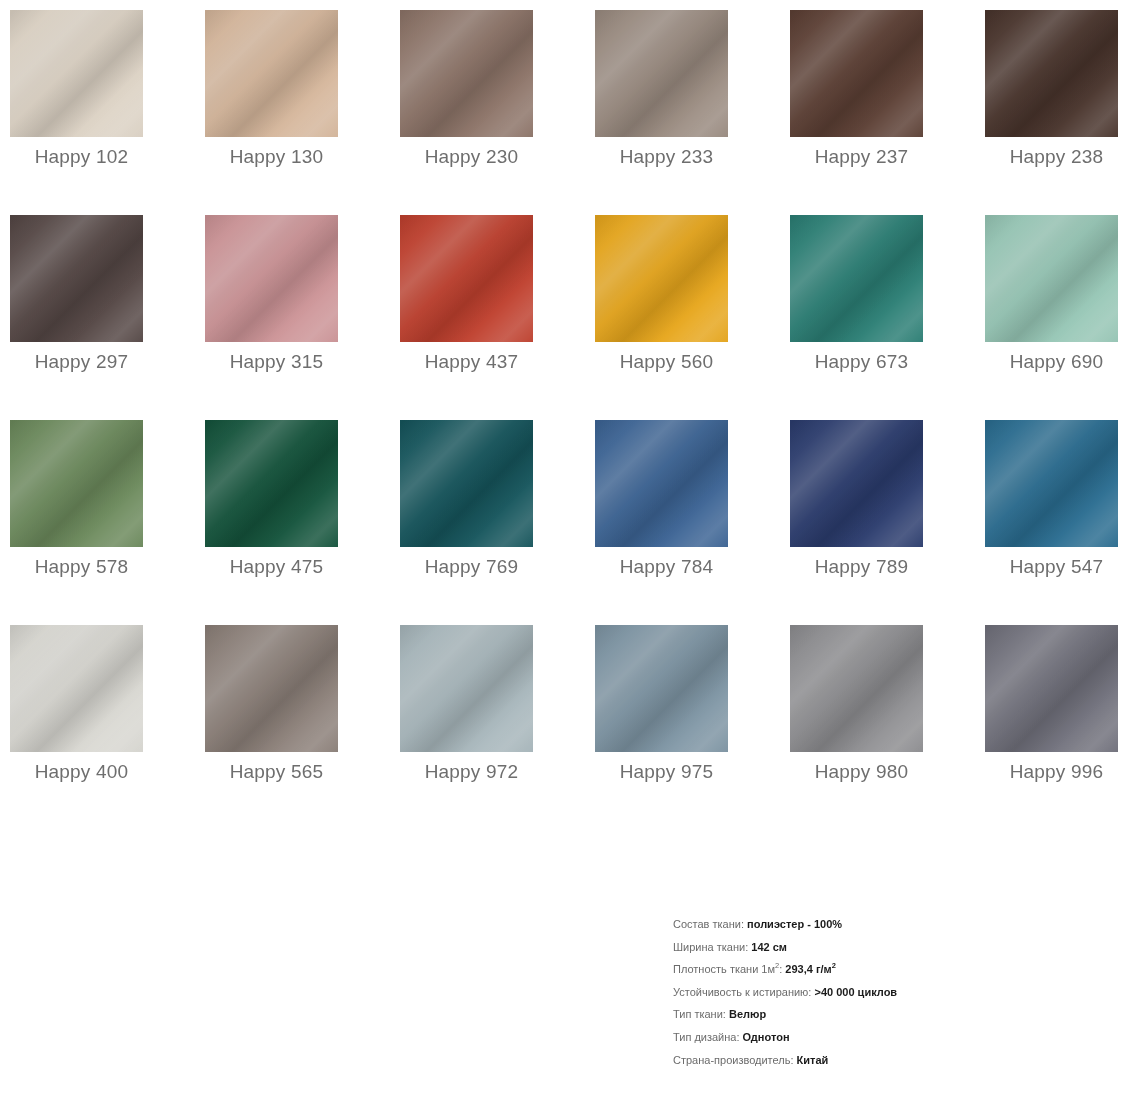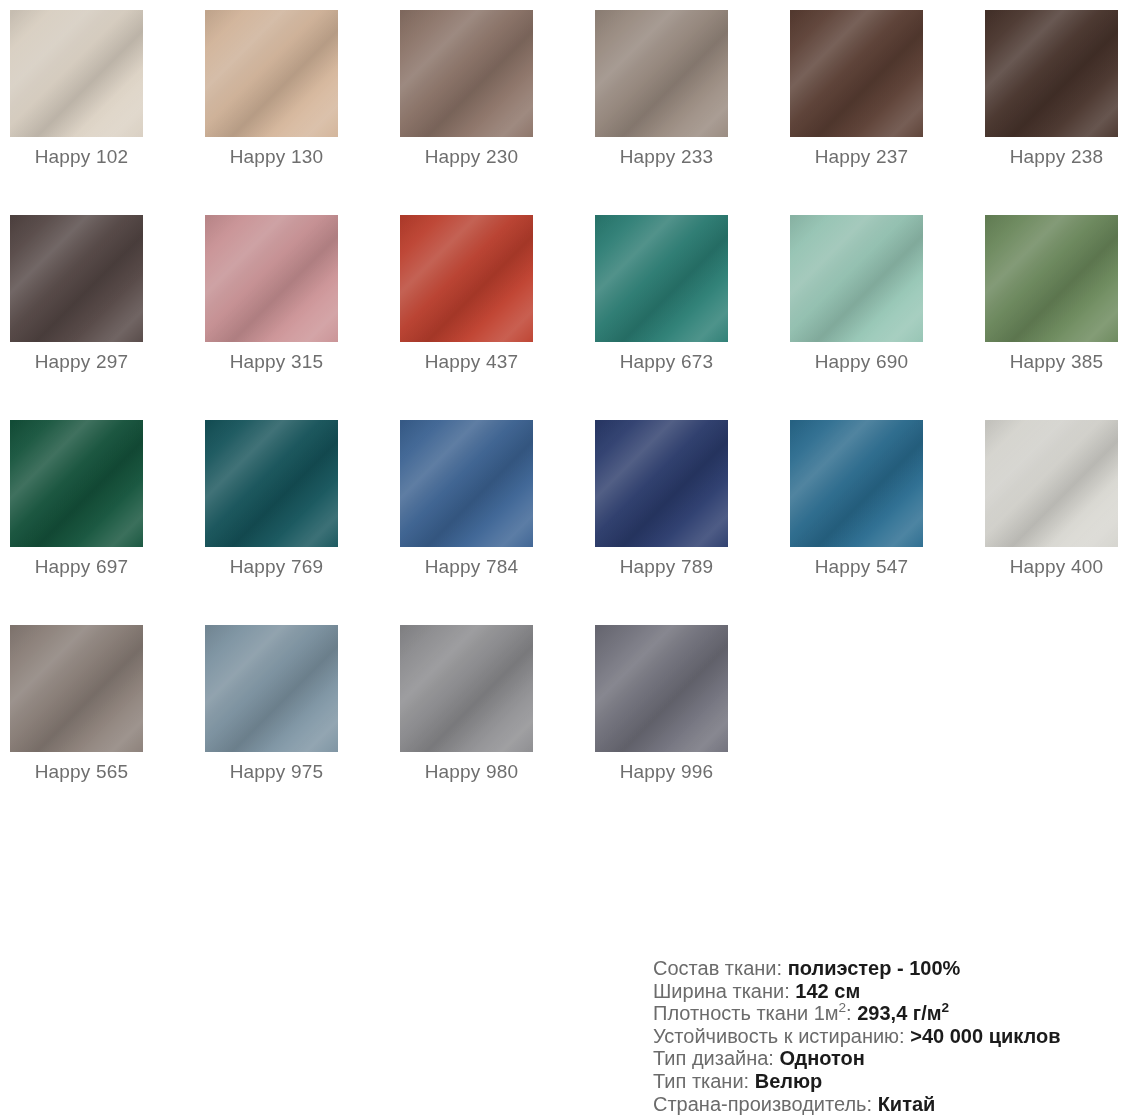--- a/index.html
+++ b/index.html
@@ -83,26 +83,25 @@
     width: 143px;
     text-align: center;
     font-size: 19px;
     color: #6e6e6e;
     letter-spacing: 0.2px;
     white-space: nowrap;
   }
 
   #spec-block {
     position: absolute;
-    left: 653px;
+    left: 673px;
     top: 913px;
-    font-size: 20px;
+    font-size: 11px;
     line-height: 22.6px;
     color: #6b6b6b;
-    margin-top: 44px;
   }
   .spec-row {
     white-space: nowrap;
   }
   .spec-key { color: #6b6b6b; }
   .spec-val {
     color: #1b1b1b;
     font-weight: bold;
   }
   sup {
@@ -172,46 +171,53 @@
       <div class="swatch-label">Happy 315</div>
     </div>
     <div class="swatch-cell">
       <div class="swatch-chip" style="background: rgb(192, 64, 46);">
         <div class="sheen"></div>
         <div class="sheen2"></div>
       </div>
       <div class="swatch-label">Happy 437</div>
     </div>
     <div class="swatch-cell">
+      <div class="swatch-chip" style="background: rgb(232, 167, 28);">
+        <div class="sheen"></div>
+        <div class="sheen2"></div>
+      </div>
+      <div class="swatch-label">Happy 560</div>
+    </div>
+    <div class="swatch-cell">
       <div class="swatch-chip" style="background: rgb(43, 127, 117);">
         <div class="sheen"></div>
         <div class="sheen2"></div>
       </div>
       <div class="swatch-label">Happy 673</div>
     </div>
     <div class="swatch-cell">
       <div class="swatch-chip" style="background: rgb(151, 199, 182);">
         <div class="sheen"></div>
         <div class="sheen2"></div>
       </div>
       <div class="swatch-label">Happy 690</div>
     </div>
     <div class="swatch-cell">
       <div class="swatch-chip" style="background: rgb(108, 138, 92);">
         <div class="sheen"></div>
         <div class="sheen2"></div>
       </div>
-      <div class="swatch-label">Happy 385</div>
+      <div class="swatch-label">Happy 578</div>
     </div>
     <div class="swatch-cell">
       <div class="swatch-chip" style="background: rgb(20, 84, 60);">
         <div class="sheen"></div>
         <div class="sheen2"></div>
       </div>
-      <div class="swatch-label">Happy 697</div>
+      <div class="swatch-label">Happy 475</div>
     </div>
     <div class="swatch-cell">
       <div class="swatch-chip" style="background: rgb(21, 85, 92);">
         <div class="sheen"></div>
         <div class="sheen2"></div>
       </div>
       <div class="swatch-label">Happy 769</div>
     </div>
     <div class="swatch-cell">
       <div class="swatch-chip" style="background: rgb(60, 100, 149);">
@@ -240,20 +246,27 @@
         <div class="sheen2"></div>
       </div>
       <div class="swatch-label">Happy 400</div>
     </div>
     <div class="swatch-cell">
       <div class="swatch-chip" style="background: rgb(140, 128, 121);">
         <div class="sheen"></div>
         <div class="sheen2"></div>
       </div>
       <div class="swatch-label">Happy 565</div>
+    </div>
+    <div class="swatch-cell">
+      <div class="swatch-chip" style="background: rgb(168, 183, 188);">
+        <div class="sheen"></div>
+        <div class="sheen2"></div>
+      </div>
+      <div class="swatch-label">Happy 972</div>
     </div>
     <div class="swatch-cell">
       <div class="swatch-chip" style="background: rgb(126, 149, 164);">
         <div class="sheen"></div>
         <div class="sheen2"></div>
       </div>
       <div class="swatch-label">Happy 975</div>
     </div>
     <div class="swatch-cell">
       <div class="swatch-chip" style="background: rgb(142, 142, 145);">
@@ -269,16 +282,16 @@
       </div>
       <div class="swatch-label">Happy 996</div>
     </div>
   </div>
 
 <div id="spec-block">
     <div class="spec-row"><span class="spec-key">Состав ткани:</span> <span class="spec-val">полиэстер - 100%</span></div>
     <div class="spec-row"><span class="spec-key">Ширина ткани:</span> <span class="spec-val">142 см</span></div>
     <div class="spec-row"><span class="spec-key">Плотность ткани 1м</span><sup>2</sup><span class="spec-key">:</span> <span class="spec-val">293,4 г/м</span><sup class="spec-val">2</sup></div>
     <div class="spec-row"><span class="spec-key">Устойчивость к истиранию:</span> <span class="spec-val">&gt;40 000 циклов</span></div>
+    <div class="spec-row"><span class="spec-key">Тип ткани:</span> <span class="spec-val">Велюр</span></div>
     <div class="spec-row"><span class="spec-key">Тип дизайна:</span> <span class="spec-val">Однотон</span></div>
-    <div class="spec-row"><span class="spec-key">Тип ткани:</span> <span class="spec-val">Велюр</span></div>
     <div class="spec-row"><span class="spec-key">Страна-производитель:</span> <span class="spec-val">Китай</span></div>
   </div>
 
 </body></html>

